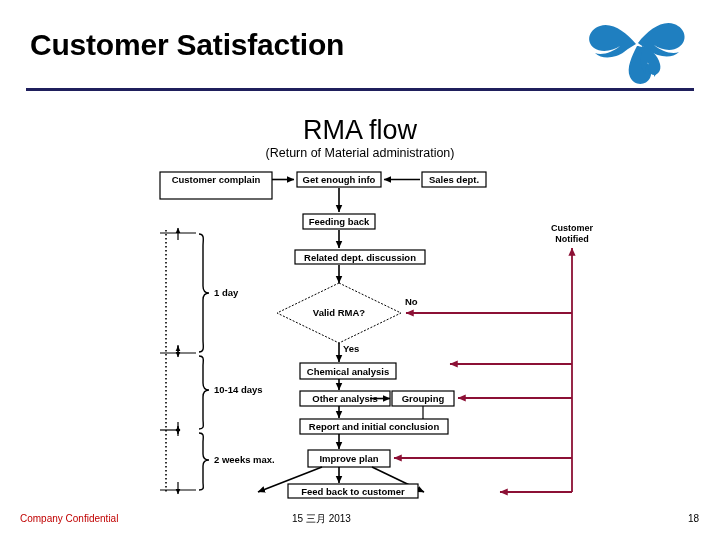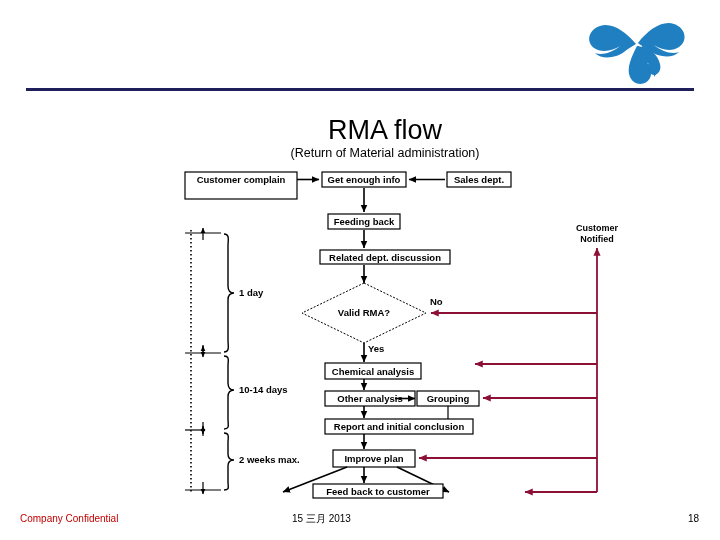--- a/index.html
+++ b/index.html
@@ -51,21 +51,20 @@
     height: 78px;
   }
 
   
   #diagram {
     position: absolute;
     left: 0;
     top: 100px;
     width: 668px;
     height: 400px;
-    padding-left: 25px;
   }
 
   
   #footer {
     position: absolute;
     left: 0;
     top: 512px;
     width: 720px;
     height: 20px;
   }
@@ -153,20 +152,21 @@
   }
   .fc-red-text {
     fill: #000000;
   }
 </style>
 </head>
 <body>
 
 <div id="slide">
 
+  <div id="slide-title">Customer Satisfaction</div>
 
   <div id="title-rule"></div>
 
   <div id="logo">
     <svg viewBox="0 0 112 78" width="112" height="78" aria-hidden="true">
       <g fill="#1f7fc0">
 
         <path d="M54 36 C44 24 30 14 18 18 C6 22 4 34 12 40 C19 45 31 43 38 38 C31 44 20 48 13 45
                  C20 52 34 50 42 44 C47 40 51 38 54 36 Z"></path>
 

